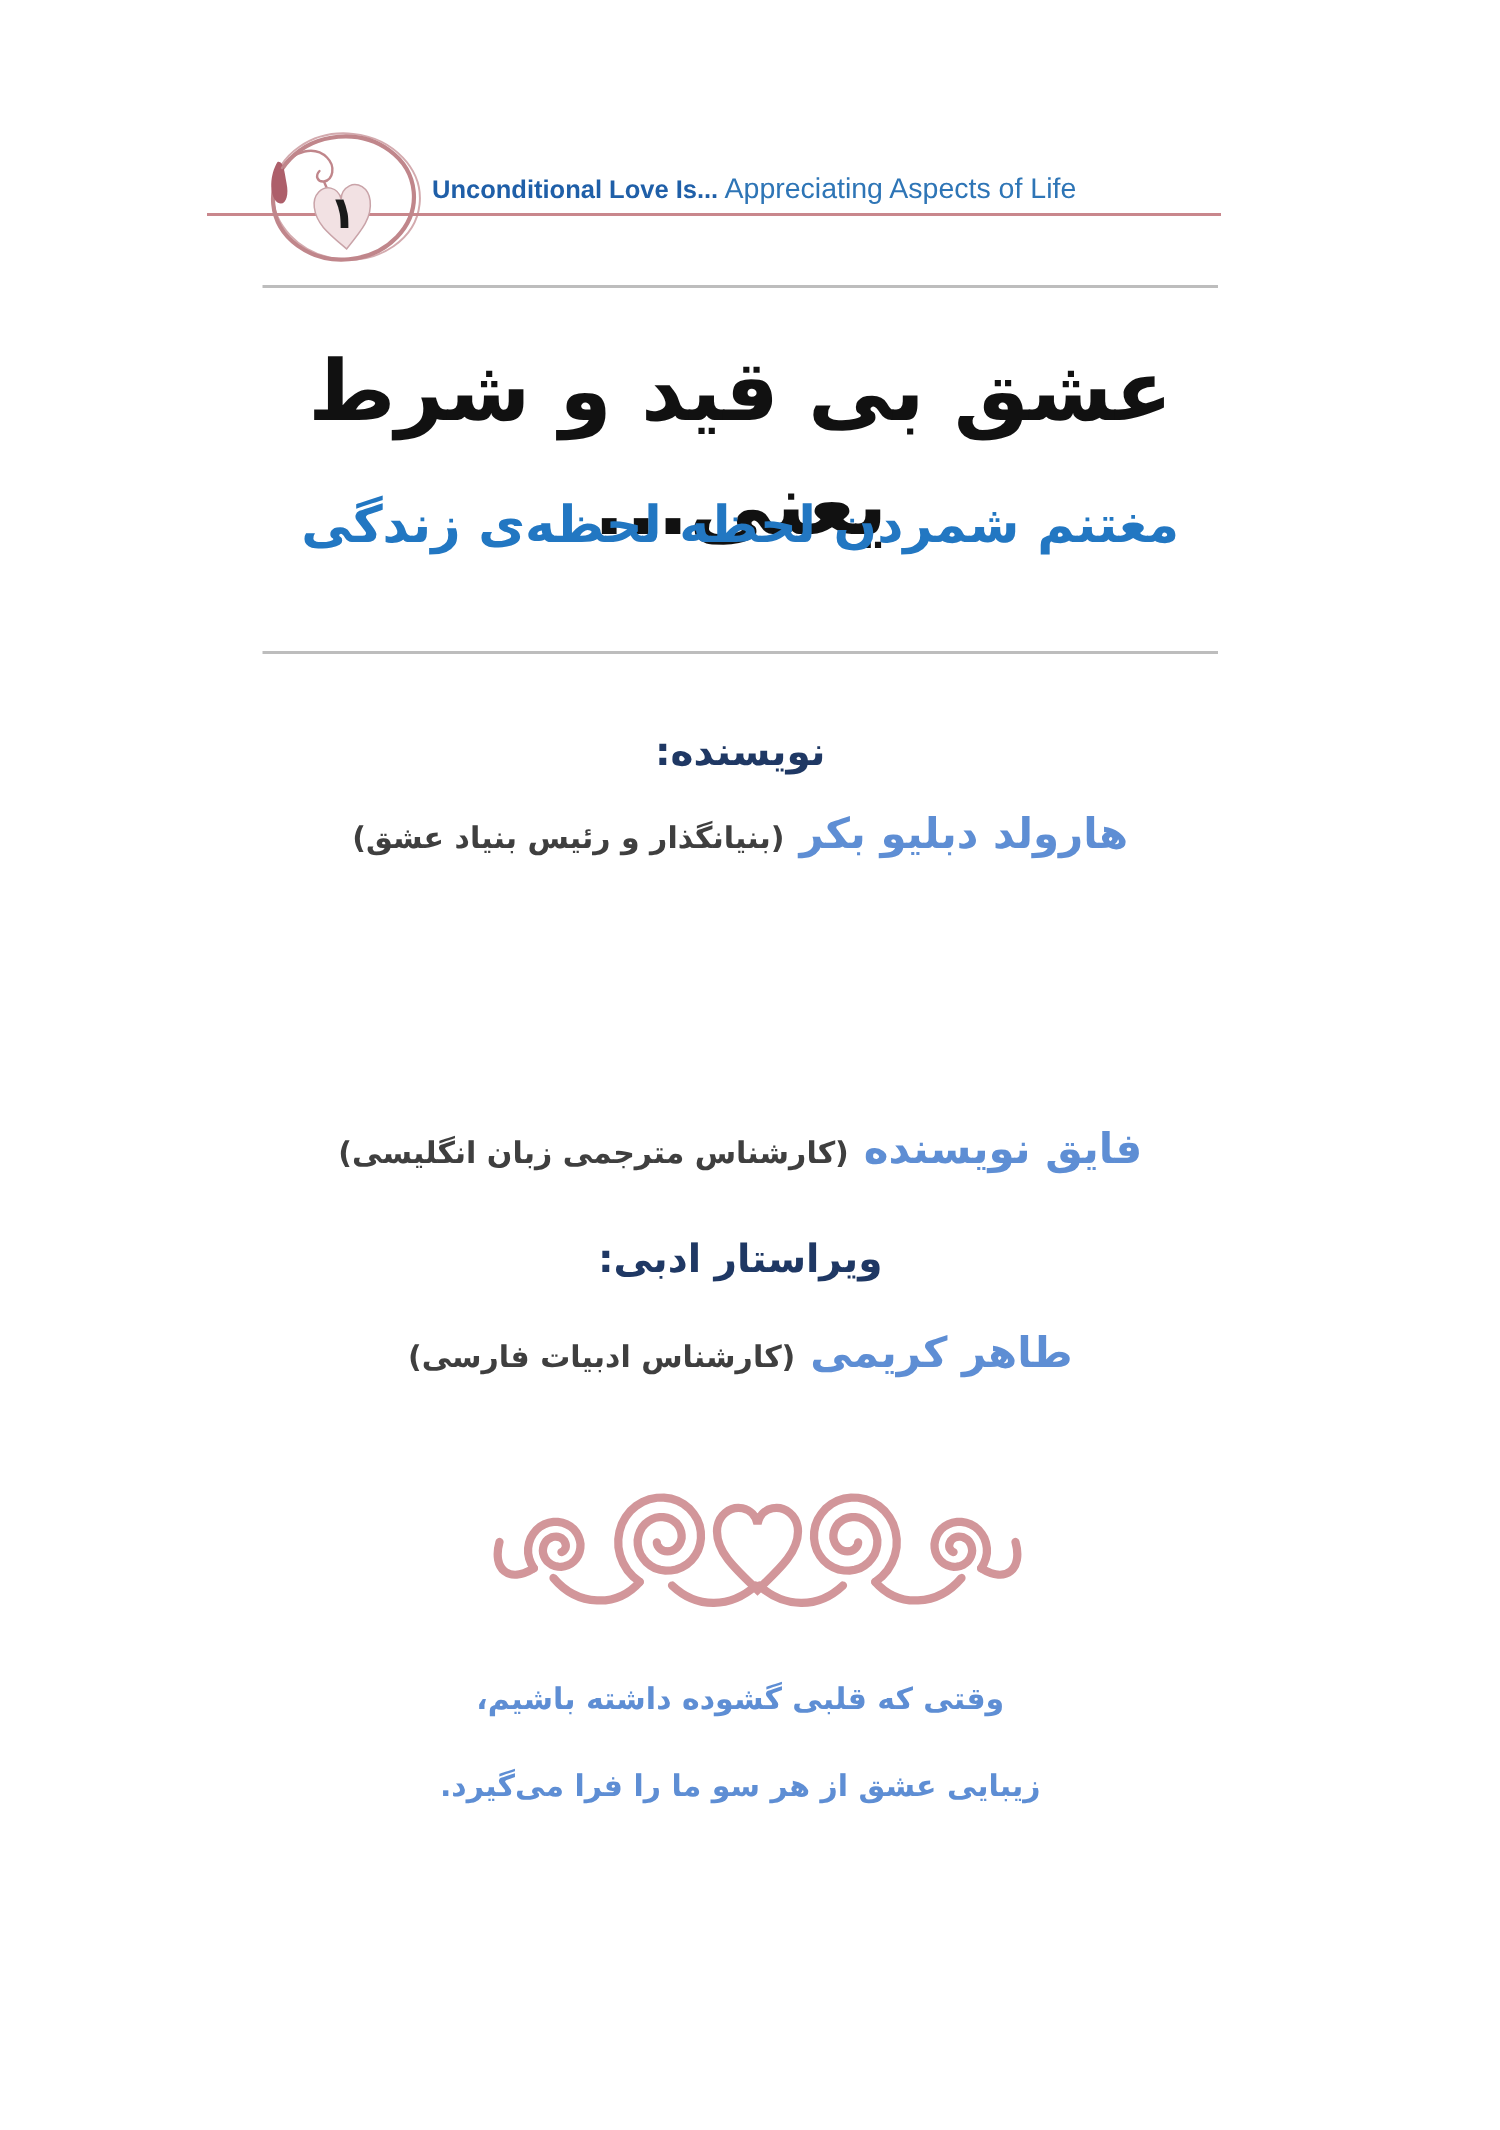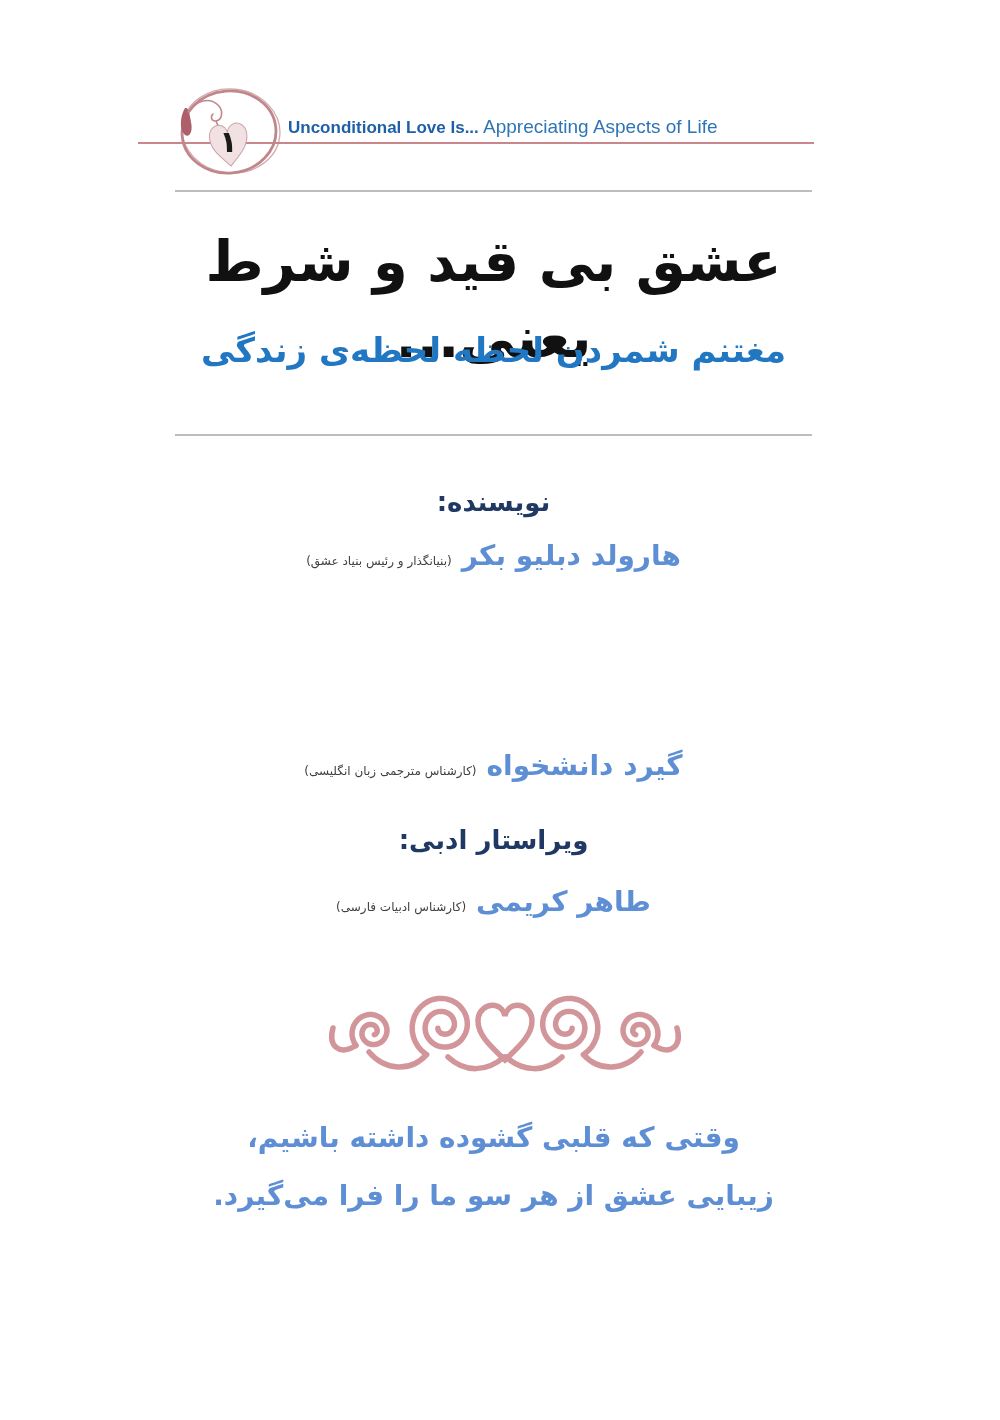--- a/index.html
+++ b/index.html
@@ -33,30 +33,30 @@
   .header-light{font-weight:normal;font-size:19px;color:var(--header-blue-light);}
   .rule{left:175px;width:637px;height:2px;background:var(--rule-gray);}
   .rule-1{top:190px;}
   .rule-2{top:434px;}
   .centered-col{left:175px;width:637px;text-align:center;direction:rtl;}
   .main-title{top:224px;font-size:56px;font-weight:bold;color:var(--title-black);line-height:1.35;}
   .subtitle{top:328px;font-size:34px;font-weight:bold;color:var(--subtitle-blue);line-height:1.3;}
   .credit-label{font-size:26px;font-weight:bold;color:var(--label-navy);line-height:1.3;}
   .person-line{line-height:1.4;}
   .person-name{font-size:28px;font-weight:bold;color:var(--name-blue);}
-  .person-role{font-size:12px;font-weight:normal;color:var(--role-gray);margin-inline-start:10px;}
+  .person-role{font-size:20px;font-weight:bold;color:var(--role-gray);margin-inline-start:10px;}
   .lbl-author{top:486px;}
   .per-author{top:536px;}
   .lbl-translation{top:626px;}
   .per-translator1{top:676px;}
   .per-translator2{top:746px;}
   .lbl-editor{top:824px;}
   .per-editor{top:882px;}
   .ornament{left:324px;top:984px;width:362px;height:106px;}
-  .quote{font-size:28px;font-weight:bold;color:var(--name-blue);line-height:1.4;}
+  .quote{font-size:20px;font-weight:bold;color:var(--name-blue);line-height:1.4;}
   .quote-1{top:1118px;}
   .quote-2{top:1176px;}
 </style>
 </head>
 <body>
 
 <div class="page">
 
   <div class="abs pink-line"></div>
 
@@ -79,21 +79,21 @@
   <div class="abs centered-col subtitle">مغتنم شمردن لحظه لحظه‌ی زندگی</div>
 
   <div class="abs rule rule-2"></div>
 
   <div class="abs centered-col credit-label lbl-author">نویسنده:</div>
   <div class="abs centered-col person-line per-author">
     <span class="person-name">هارولد دبلیو بکر</span><span class="person-role">(بنیانگذار و رئیس بنیاد عشق)</span>
   </div>
 
   <div class="abs centered-col person-line per-translator2">
-    <span class="person-name">گیرد دانشخواه</span><span class="person-role">(کارشناس مترجمی زبان انگلیسی)</span>
+    <span class="person-name">فایق نویسنده</span><span class="person-role">(کارشناس مترجمی زبان انگلیسی)</span>
   </div>
 
   <div class="abs centered-col credit-label lbl-editor">ویراستار ادبی:</div>
   <div class="abs centered-col person-line per-editor">
     <span class="person-name">طاهر کریمی</span><span class="person-role">(کارشناس ادبیات فارسی)</span>
   </div>
 
   <svg class="abs ornament" viewBox="0 0 360 106" aria-hidden="true" fill="none" stroke="var(--ornament-rose)" stroke-width="5.5" stroke-linecap="round">
     <g id="flourish-left">
       <path d="M 30.9 61.5 C 14 72 3 62 8 44"></path>

